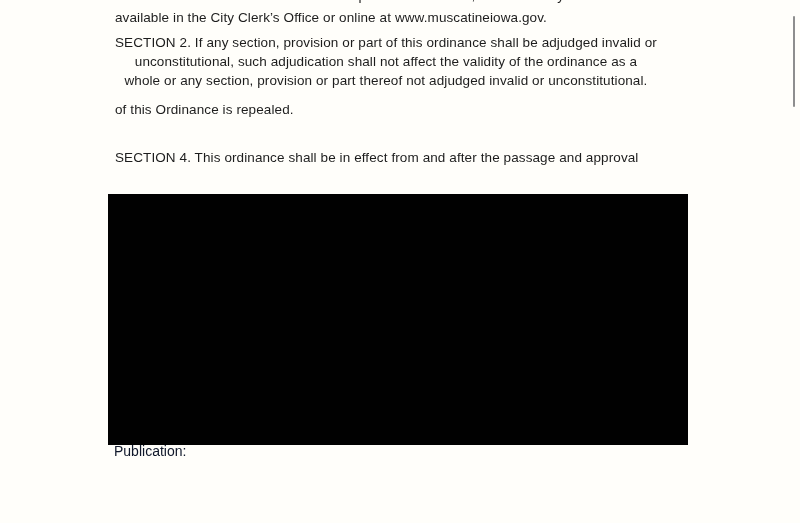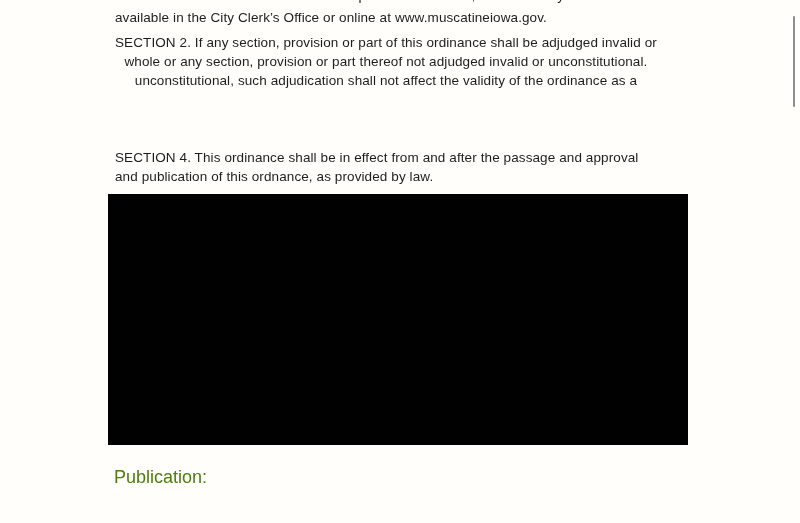--- a/index.html
+++ b/index.html
@@ -54,25 +54,24 @@
     left: 108px;
     top: 194px;
     width: 580px;
     height: 251px;
     background: #010101;
   }
   .publication {
     position: absolute;
     left: 114px;
     top: 444px;
-    color: #4d7c0f;
-    font-size: 18px;
+    color: #0f172a;
+    font-size: 14px;
     line-height: 15px;
     white-space: nowrap;
-    margin-top: 26px;
   }
   .edge-line {
     position: absolute;
     left: 793px;
     top: 16px;
     width: 2px;
     height: 91px;
     background: #8e8e8e;
     border-radius: 1px;
   }
@@ -85,30 +84,30 @@
   <div class="clip-strip">
     <span class="clip-inner">deleted and Exhibit A as attached is adopted in lieu thereof; the entire City Code is</span>
   </div>
 
   <div class="doc-text" style="top:8px;">
     <div class="doc-line">available in the City Clerk’s Office or online at www.muscatineiowa.gov.</div>
   </div>
 
   <div class="doc-text" style="top:33px;text-align:center;">
     <div class="doc-line">SECTION 2. If any section, provision or part of this ordinance shall be adjudged invalid or</div>
+    <div class="doc-line">unconstitutional, such adjudication shall not affect the validity of the ordinance as a</div>
     <div class="doc-line">whole or any section, provision or part thereof not adjudged invalid or unconstitutional.</div>
-    <div class="doc-line">unconstitutional, such adjudication shall not affect the validity of the ordinance as a</div>
   </div>
 
   <div class="doc-text" style="top:100px;">
+    <div class="doc-line">of this Ordinance is repealed.</div>
   </div>
 
   <div class="doc-text" style="top:148px;">
     <div class="doc-line">SECTION 4. This ordinance shall be in effect from and after the passage and approval</div>
-    <div class="doc-line">and publication of this ordnance, as provided by law.</div>
   </div>
 
   <div class="redaction-box"></div>
 
   <div class="publication">Publication:</div>
 
   <div class="edge-line"></div>
 
 </div>
 

